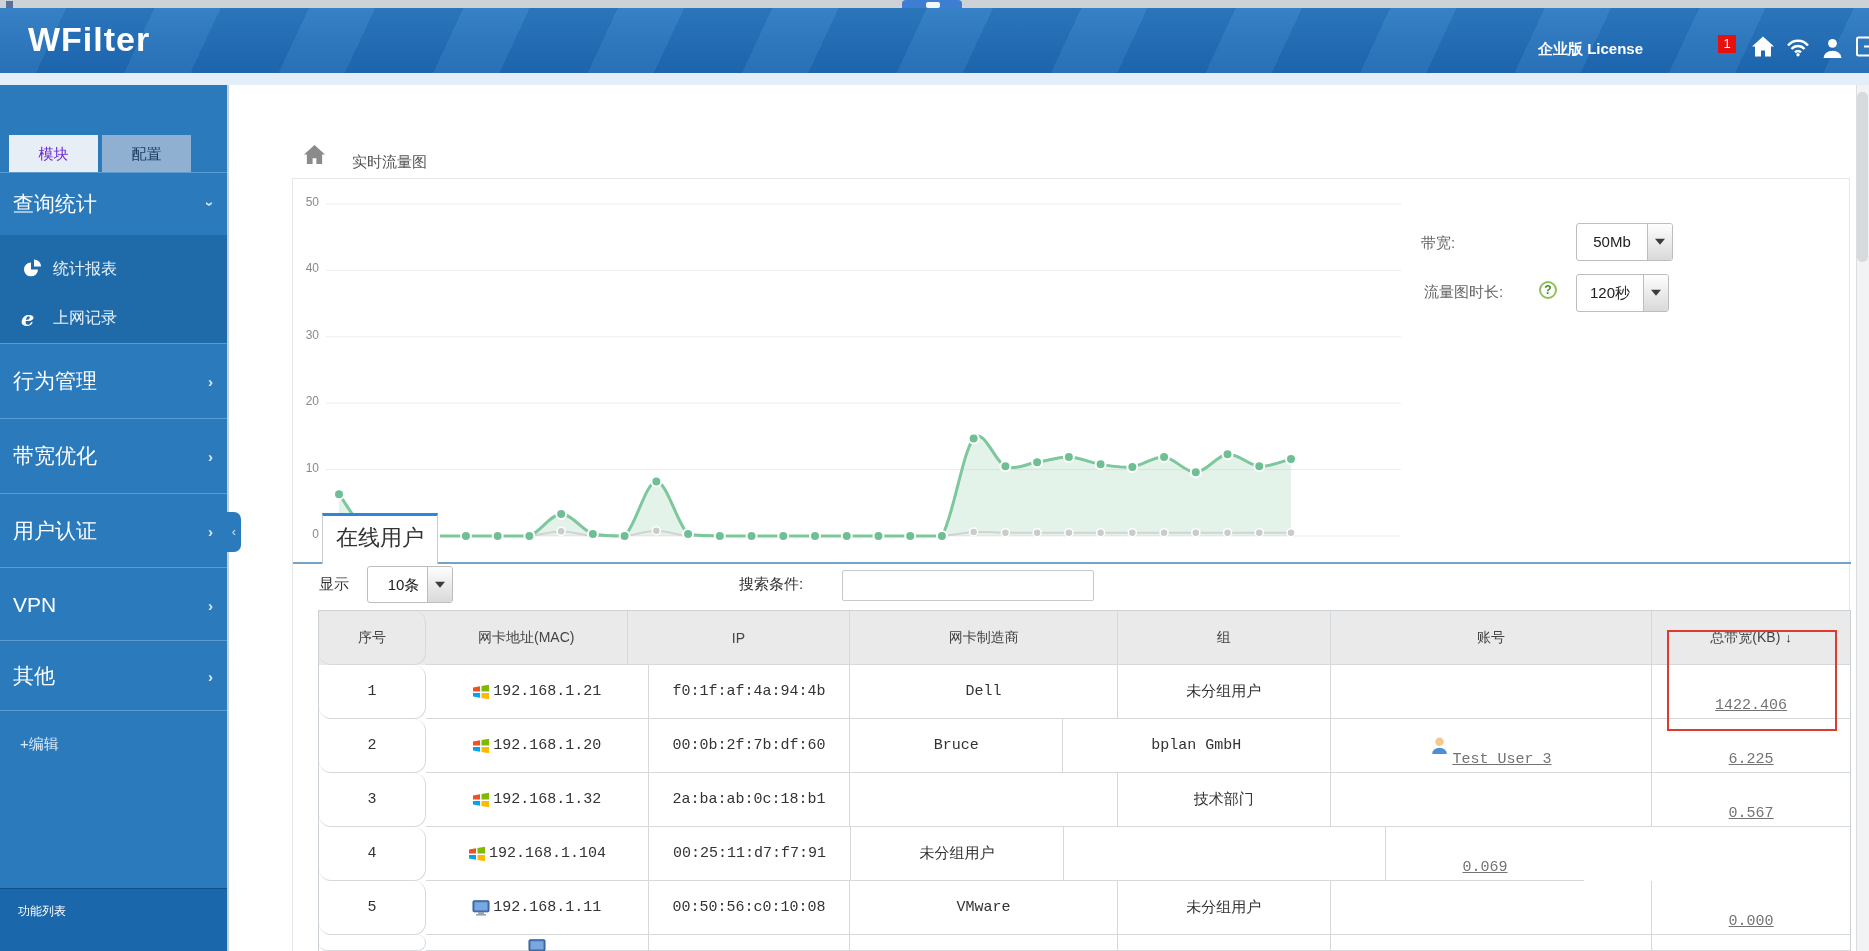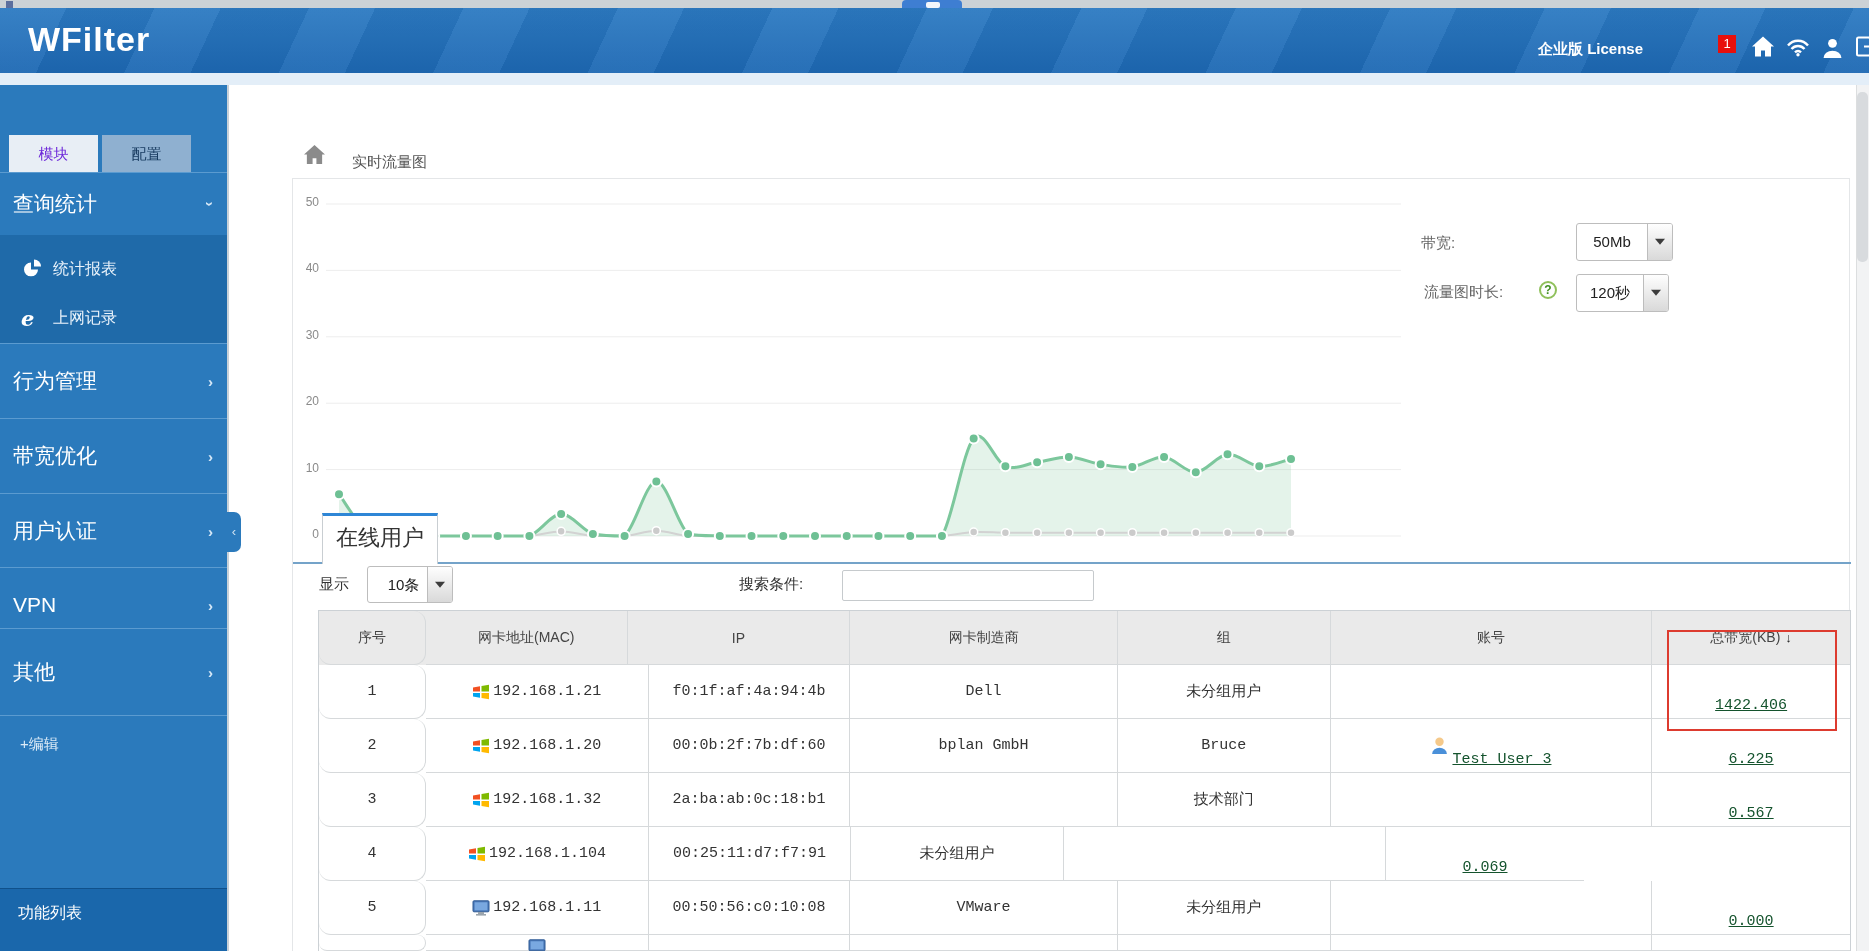--- a/index.html
+++ b/index.html
@@ -43,21 +43,21 @@
   .chev { position:absolute; right:14px; top:50%; transform:translateY(-50%);
           font-size:15px; font-weight:bold; color:#d6e8f7; }
   .chev.down { transform:translateY(-50%) rotate(90deg); }
   .submenu { position:absolute; left:0; top:150px; width:227px; height:108px; background:#1f6aa9; }
   .subitem { position:absolute; left:0; width:227px; height:49px; color:#eaf3fb; font-size:16px; cursor:pointer;text-align:right; }
   .subitem .silbl { position:absolute; left:53px; top:50%; transform:translateY(-50%); }
   .subitem .si { position:absolute; left:21px; top:50%; transform:translateY(-50%); }
   .ie-e { font-family:"DejaVu Serif",serif; font-style:italic; font-weight:bold; font-size:21px; color:#fff; }
   .edit { position:absolute; left:20px; top:650px; font-size:15px; color:#dcebf7; cursor:pointer; }
   .sbfooter { position:absolute; left:0; top:803px; width:227px; height:63px; background:#1a67ab;
-              border-top:1px solid #10518b; font-size:16px; color:#fff; padding:14px 0 0 18px; }
+              border-top:1px solid #10518b; font-size:12px; color:#fff; padding:14px 0 0 18px; }
   .edgeline { left:227px; top:85px; width:2px; height:866px; background:#c9d1d8; }
   .collapse { left:227px; top:512px; width:14px; height:40px; background:#2b7abc;
               border-radius:0 7px 7px 0; color:#cfe3f2; font-size:13px; line-height:40px; text-align:center; }
 
   
   .crumb-home { left:303px; top:144px; color:#8b8b8b; }
   .crumb-title { left:352px; top:153px; font-size:15px; color:#555; }
 
   
   .card { left:292px; top:178px; width:1558px; height:773px; background:#fff;
@@ -92,21 +92,21 @@
   .tr { display:flex; height:54px; background:#fff; }
   .tr.hdr { background:#eaeaea; }
   .tr.partial { height:16px; overflow:hidden; }
   .td, .th { border-right:1px solid #d6d9db; border-bottom:1px solid #d6d9db;
         display:flex; align-items:center; justify-content:center; gap:3px;
         font-family:"Liberation Mono","Liberation Sans",monospace; font-size:15px; color:#333; }
   .th { font-family:"Liberation Sans",sans-serif; font-size:14px; color:#444; }
   .td:last-child, .th:last-child { border-right:none; }
   .c0{width:107px;border-radius:12px;} .c1{width:223px;} .c2{width:202px;} .c3{width:268px;}
   .c4{width:213px;} .c5{width:322px;} .c6{width:198px;}
-  a.blue { color:#14532d; text-decoration:underline; cursor:pointer;
+  a.blue { color:#737373; text-decoration:underline; cursor:pointer;
            font-family:"Liberation Mono",monospace;margin-top:28px; }
   .sortarrow { color:#222; font-size:13px; margin-left:2px; }
   .icon16 svg { display:block; }
   .partial .icon16 { margin-top:8px; }
 
   .annot { position:absolute; left:1374px; top:451px; width:170px; height:101px;
            border:2px solid #dd3b2f; z-index:6; pointer-events:none; }
 
   
   .scrollstrip { left:1856px; top:85px; width:13px; height:866px; background:#f2f3f4; border-left:1px solid #dcdedf; }
@@ -187,21 +187,21 @@
     <span class="chev">›</span>
   </div>
   <div class="sec" style="top:408px;height:74px;">
     <span class="lbl">用户认证</span>
     <span class="chev">›</span>
   </div>
   <div class="sec" style="top:482px;height:75px;">
     <span class="lbl">VPN</span>
     <span class="chev">›</span>
   </div>
-  <div class="sec" style="top:543px;height:88px;border-bottom:1px solid #5b9bd0;text-align:right;">
+  <div class="sec" style="top:555px;height:71px;border-bottom:1px solid #5b9bd0;text-align:right;">
     <span class="lbl">其他</span>
     <span class="chev">›</span>
   </div>
 
   <div class="edit">+编辑</div>
   <div class="sbfooter">功能列表</div>
 </div>
 
 <div class="abs edgeline"></div>
 <div class="abs collapse">‹</div>
@@ -363,22 +363,22 @@
             <svg width="18" height="16" viewBox="0 0 18 16">
               <path d="M1 3.5 L8 2.2 V7.5 H1 Z" fill="#f25022"></path>
               <path d="M9.5 2 L17 0.8 V7.5 H9.5 Z" fill="#7fba00"></path>
               <path d="M1 9 H8 V13.8 L1 12.6 Z" fill="#00a4ef"></path>
               <path d="M9.5 9 H17 V15.2 L9.5 13.9 Z" fill="#ffb900"></path>
             </svg>
           </span>
         <span>192.168.1.20</span>
       </div>
       <div class="td c2">00:0b:2f:7b:df:60</div>
+      <div class="td c4">Bruce</div>
       <div class="td c3">bplan GmbH</div>
-      <div class="td c4">Bruce</div>
       <div class="td c5">
         <span class="icon16">
             <svg width="19" height="19" viewBox="0 0 18 18">
               <circle cx="9" cy="5.5" r="4" fill="#f5c98a"></circle>
               <path d="M2 17 a7 5.8 0 0 1 14 0 Z" fill="#4a90d9"></path>
             </svg>
           </span>
         <a class="blue">Test User 3</a>
       </div>
       <div class="td c6">

